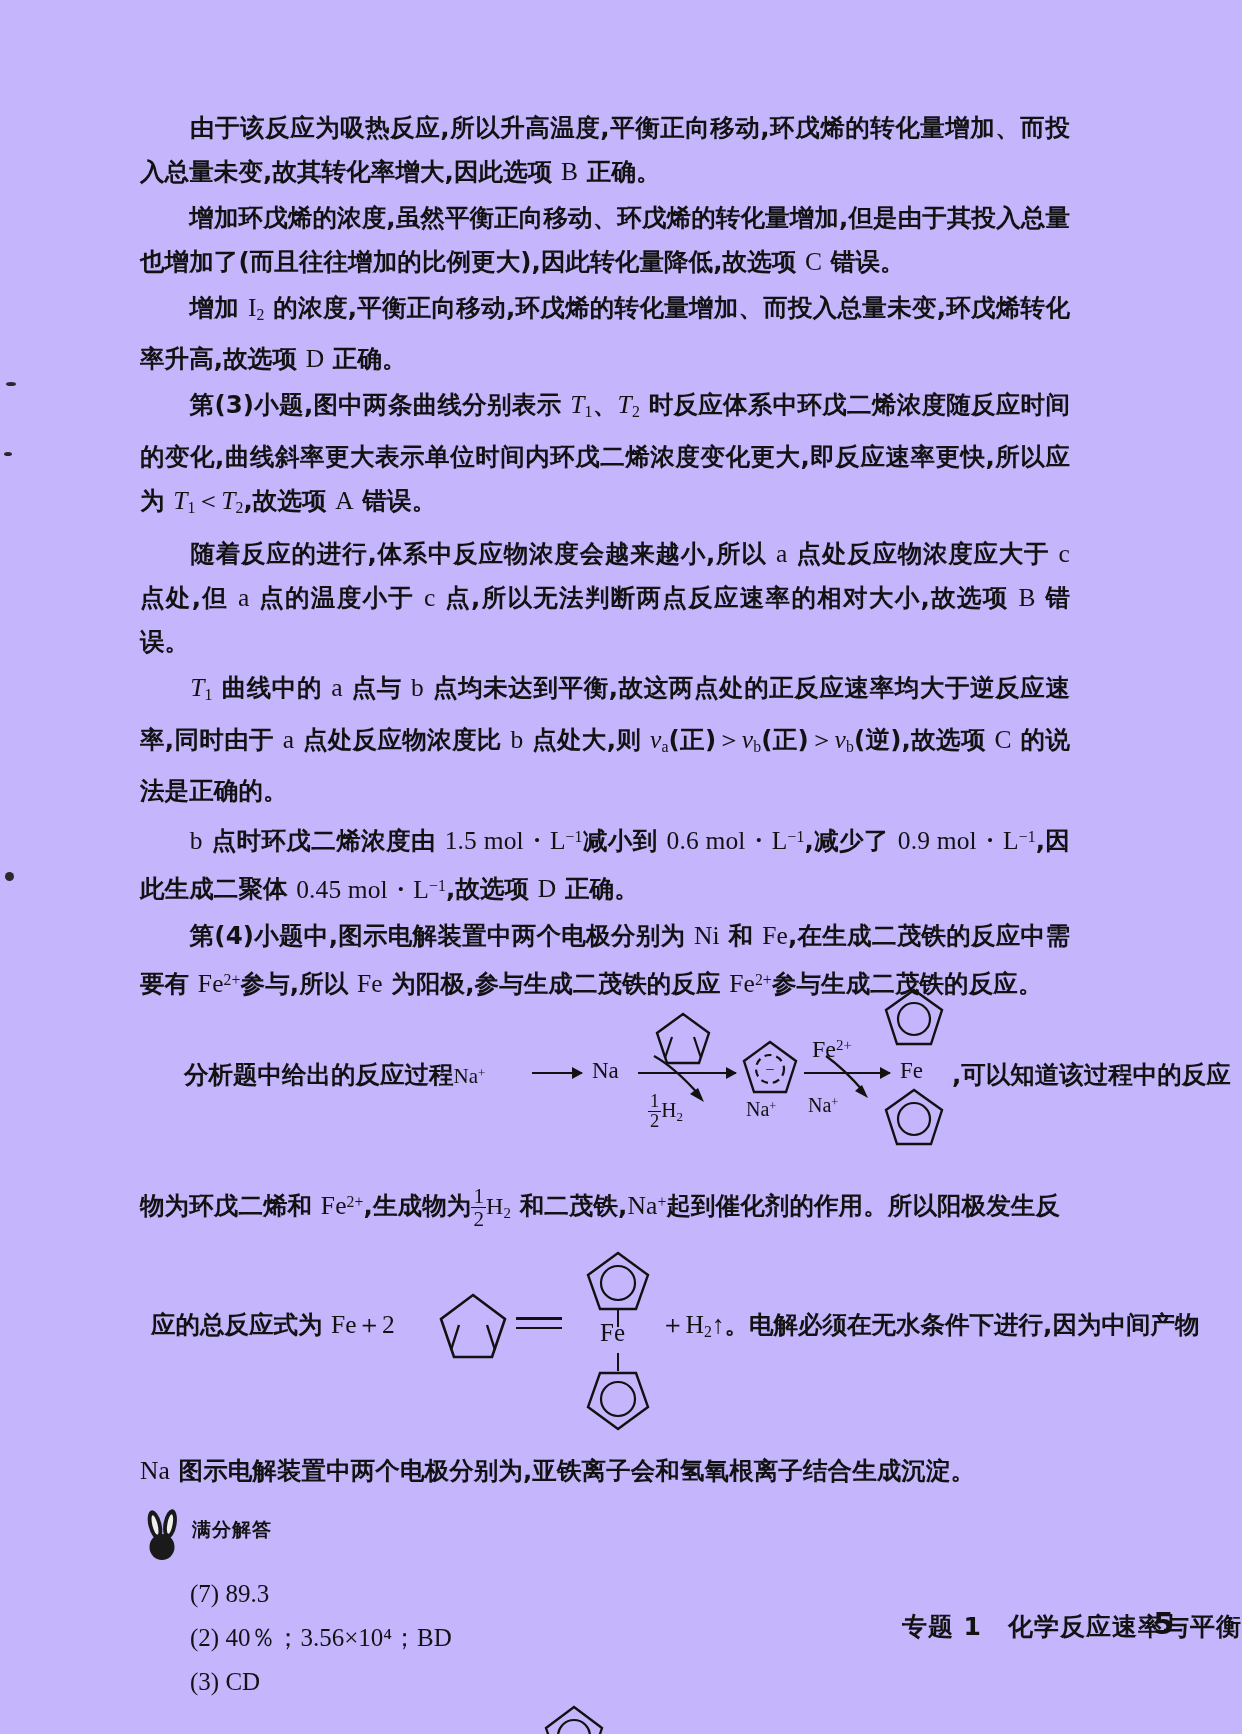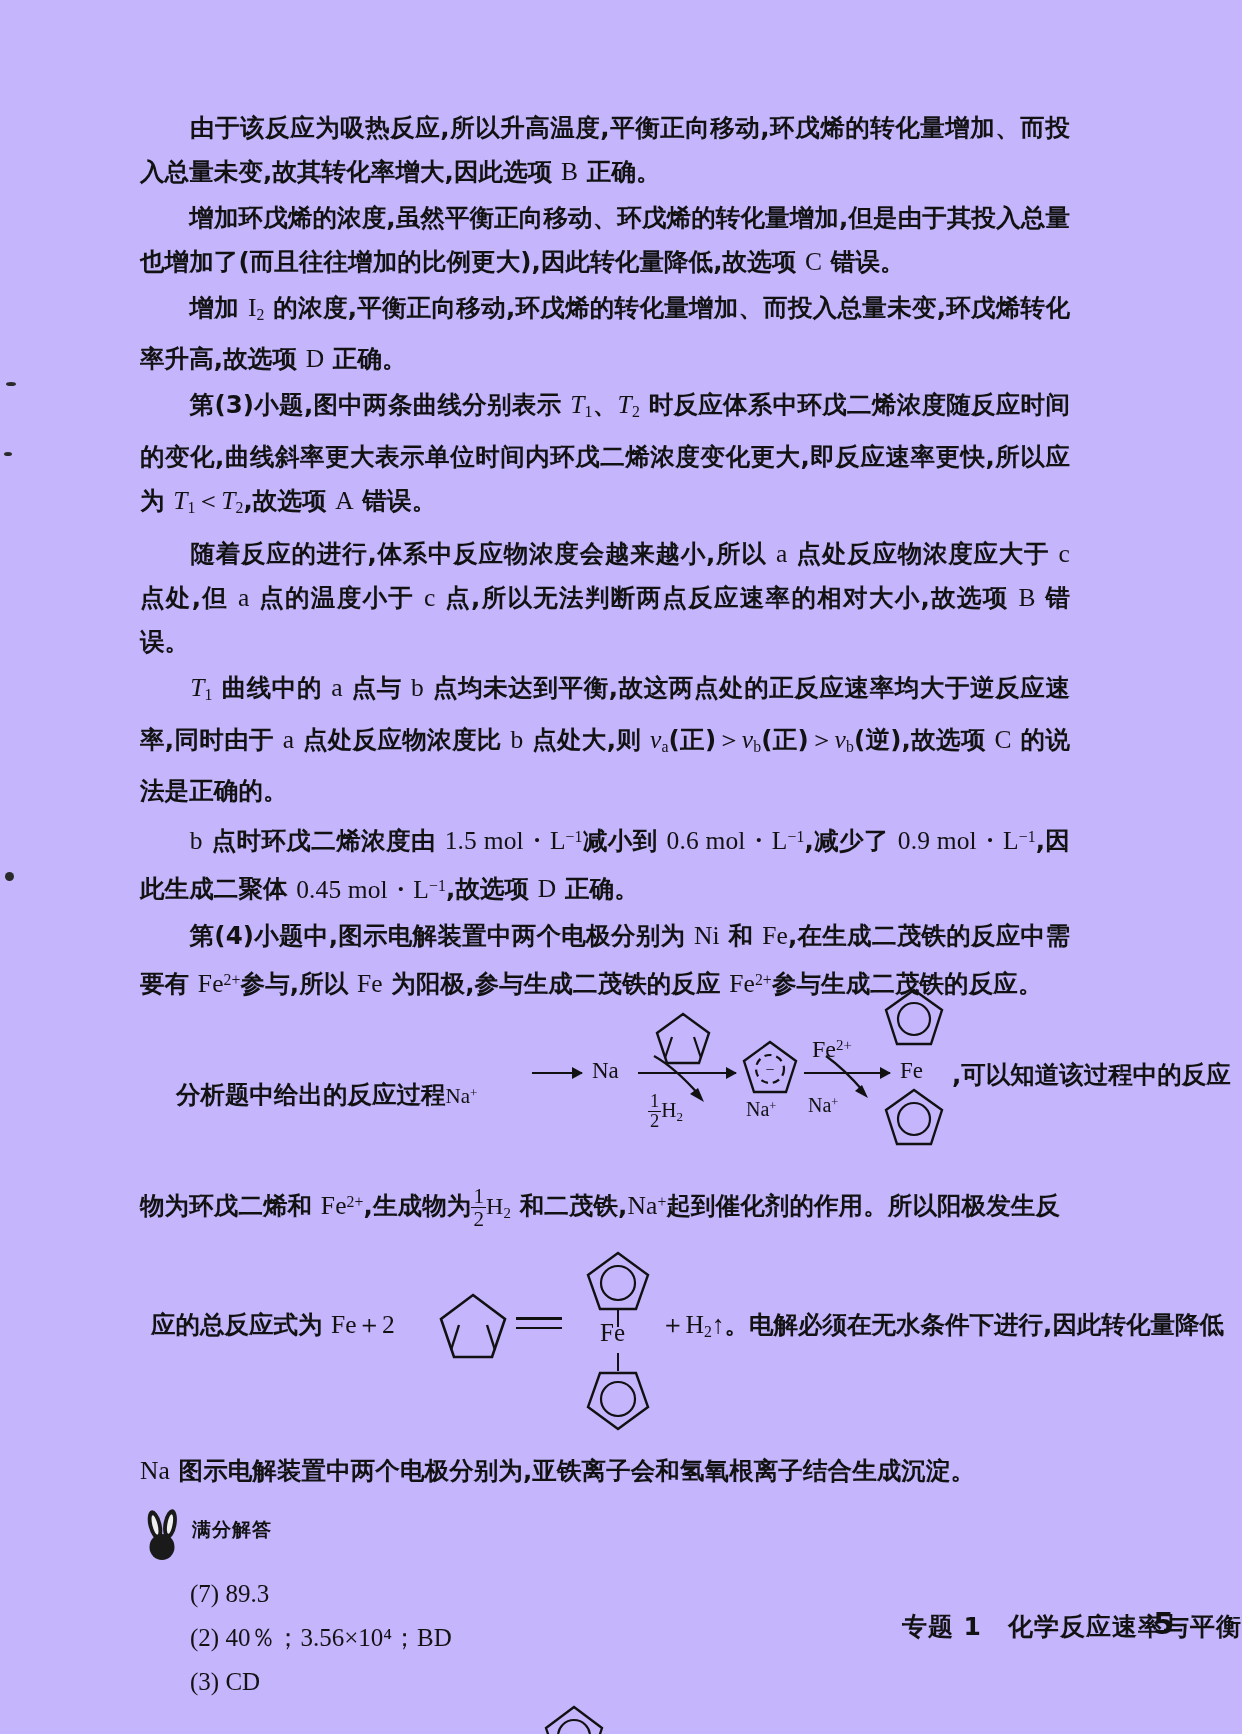--- a/index.html
+++ b/index.html
@@ -36,21 +36,21 @@
   sub{font-size:0.62em;vertical-align:-0.28em;}
   sup{font-size:0.62em;vertical-align:0.46em;}
 
   
   .scheme1{
     position:relative;
     height:128px;
     margin:8px 0 4px 0;
     font-size:24px;
   }
-  .s1-lead{position:absolute;left:36px;top:44px;white-space:nowrap;margin-top:20px;}
+  .s1-lead{position:absolute;left:44px;top:44px;white-space:nowrap;}
   .s1-tail{position:absolute;left:742px;top:44px;white-space:nowrap;}
   .arrow{position:relative;display:inline-block;height:2px;background:#111;vertical-align:middle;}
   .arrow::after{content:"";position:absolute;right:-1px;top:-5px;border-left:11px solid #111;border-top:6px solid transparent;border-bottom:6px solid transparent;}
   .frac{display:inline-block;text-align:center;vertical-align:-0.55em;font-size:0.88em;line-height:1.05;}
   .frac .num{display:block;border-bottom:1.6px solid #111;padding:0 2px;}
   .frac .den{display:block;padding:0 2px;}
 
   
   .eqline{
     position:relative;
@@ -225,21 +225,21 @@
       </svg>
       <span style="position:absolute;left:477px;top:48px;width:2.2px;height:18px;background:#111;"></span>
       <span class="lat" style="position:absolute;left:460px;top:58px;font-size:25px;">Fe</span>
       <span style="position:absolute;left:477px;top:92px;width:2.2px;height:18px;background:#111;"></span>
       <svg style="position:absolute;left:442px;top:104px;" width="72" height="68" viewBox="0 0 72 68">
         <polygon points="36,64 66,42 54,8 18,8 6,42" fill="none" stroke="#111" stroke-width="2.4"></polygon>
         <circle cx="36" cy="34" r="17" fill="none" stroke="#111" stroke-width="2.2"></circle>
       </svg>
 
       <span class="post" style="left:520px;">
-        <span class="lat">＋H<sub>2</sub>↑</span><span class="cn">。电解必须在无水条件下进行,因此转化量降低</span>
+        <span class="lat">＋H<sub>2</sub>↑</span><span class="cn">。电解必须在无水条件下进行,因为中间产物</span>
       </span>
     </div>
 
     <p class="para" style="margin-top:68px;">
       <span class="lat">Na</span><span class="cn"> 图示电解装置中两个电极分别为,亚铁离子会和氢氧根离子结合生成沉淀。</span>
     </p>
 
     <div class="badge-row">
       <svg style="position:absolute;left:0px;top:-6px;" width="48" height="52" viewBox="0 0 48 52">
         <ellipse cx="15" cy="16" rx="6.5" ry="15" fill="#1a1a1a" transform="rotate(-14 15 16)"></ellipse>

